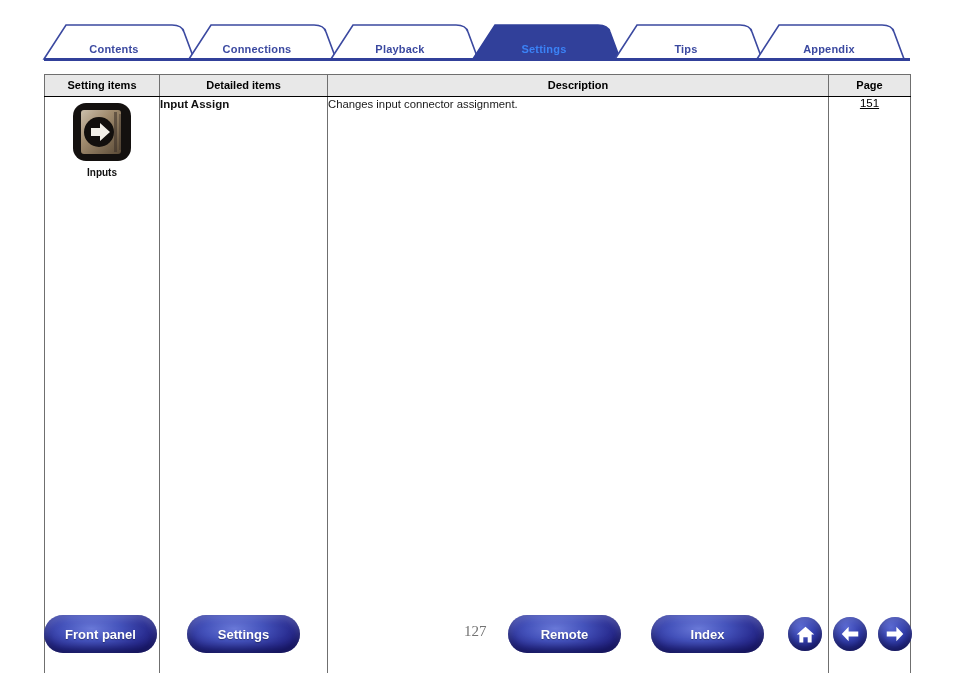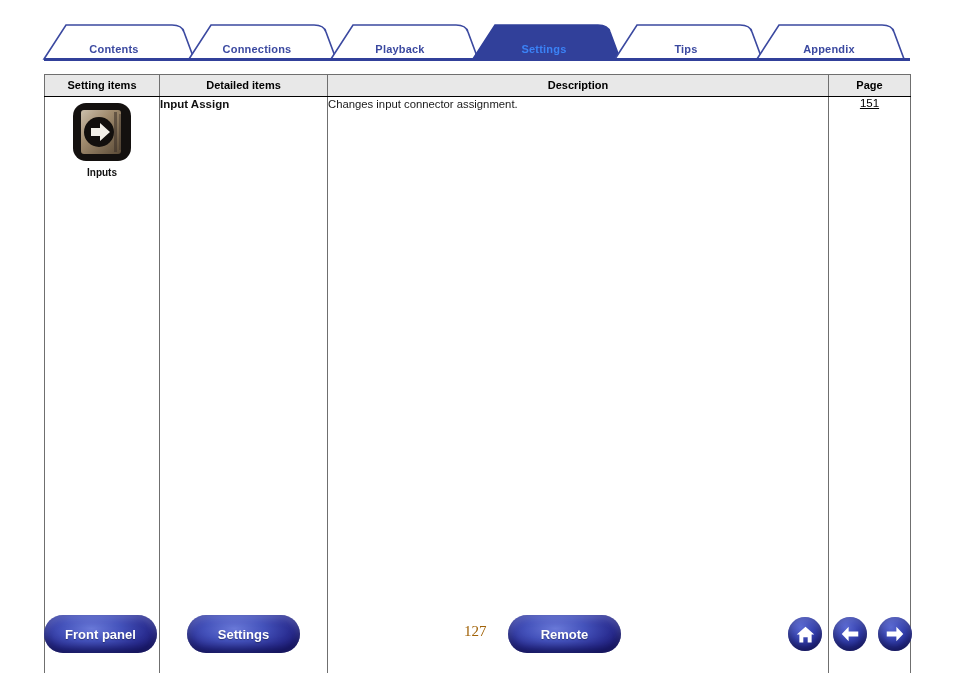--- a/index.html
+++ b/index.html
@@ -148,21 +148,21 @@
                 inset 0 3px 6px rgba(190,200,255,0.30);
     display: flex;
     align-items: center;
     justify-content: center;
     cursor: pointer;
   }
   .pagenum {
     position: absolute;
     top: 8px;
     font-size: 15px;
-    color: #a16207;
+    color: #737373;
     font-family: "Liberation Serif", serif;
   }
 </style>
 </head>
 <body>
 
 <div class="page">
 
   <div class="tabbar">
     <svg width="954" height="44" viewBox="0 0 954 44" xmlns="http://www.w3.org/2000/svg">
@@ -243,20 +243,23 @@
     </div>
     <div class="pill" style="left:187px; width:113px;">
       <span>Settings</span>
     </div>
 
     <div class="pagenum" style="left:464px;">127</div>
 
     <div class="pill" style="left:508px; width:113px;">
       <span>Remote</span>
     </div>
+    <div class="pill" style="left:651px; width:113px;">
+      <span>Index</span>
+    </div>
 
     <div class="circ" style="left:788px;">
       <svg width="21" height="21" viewBox="0 0 24 24">
         <path d="M12 3.2 L22 12 L19 12 L19 21 L14.5 21 L14.5 15 L9.5 15 L9.5 21 L5 21 L5 12 L2 12 Z" fill="#ffffff"></path>
       </svg>
     </div>
     <div class="circ" style="left:833px;">
       <svg width="22" height="22" viewBox="0 0 24 24">
         <path d="M10.5 4 L3 12 L10.5 20 L10.5 14.6 L21 14.6 L21 9.4 L10.5 9.4 Z" fill="#ffffff"></path>
       </svg>

